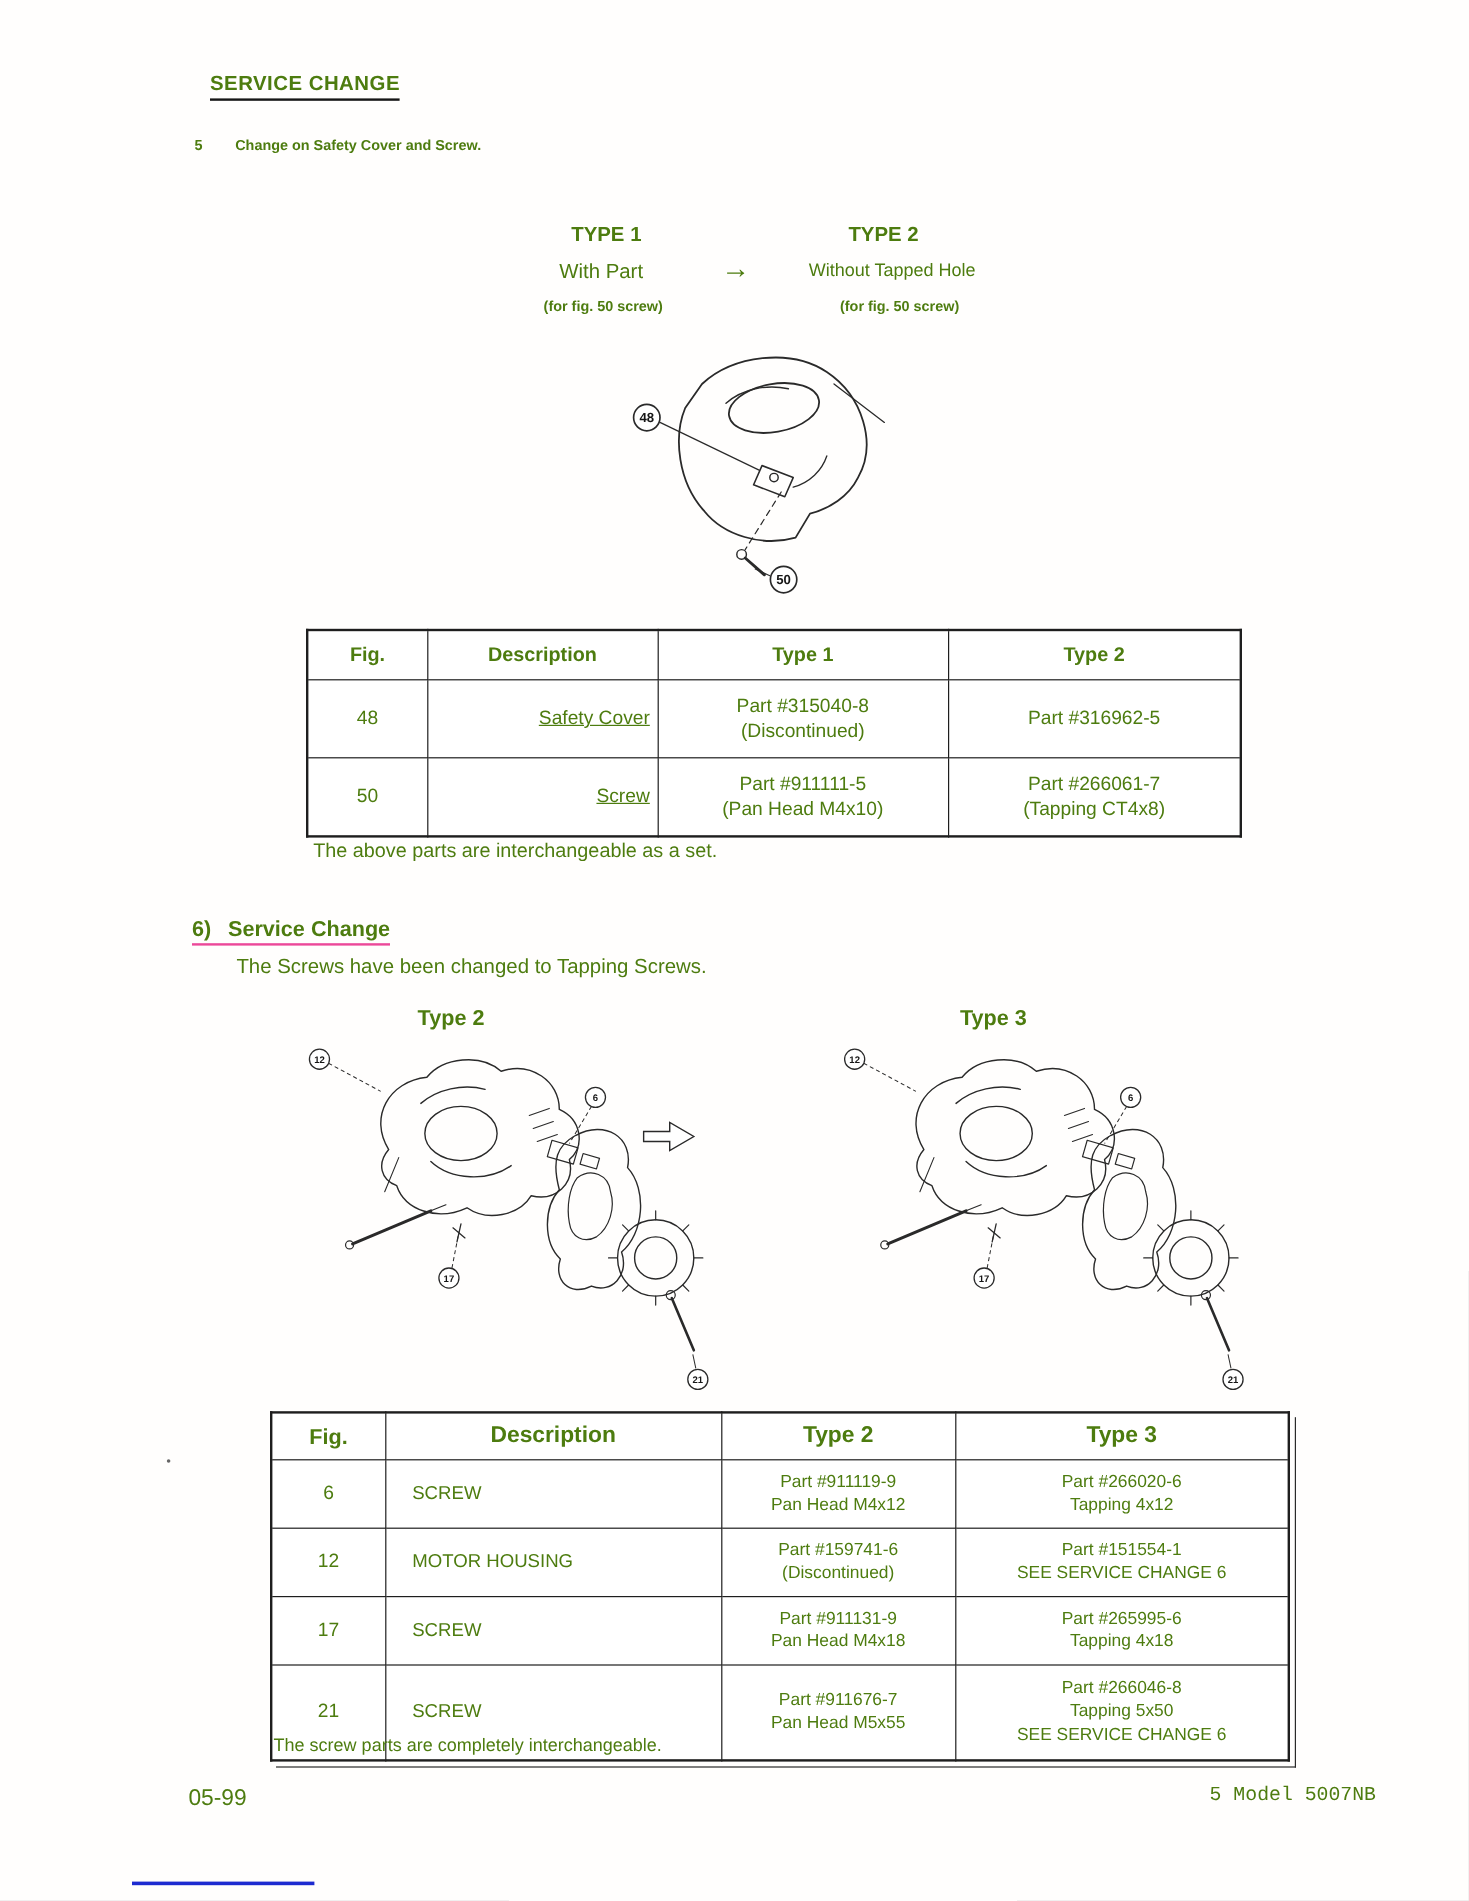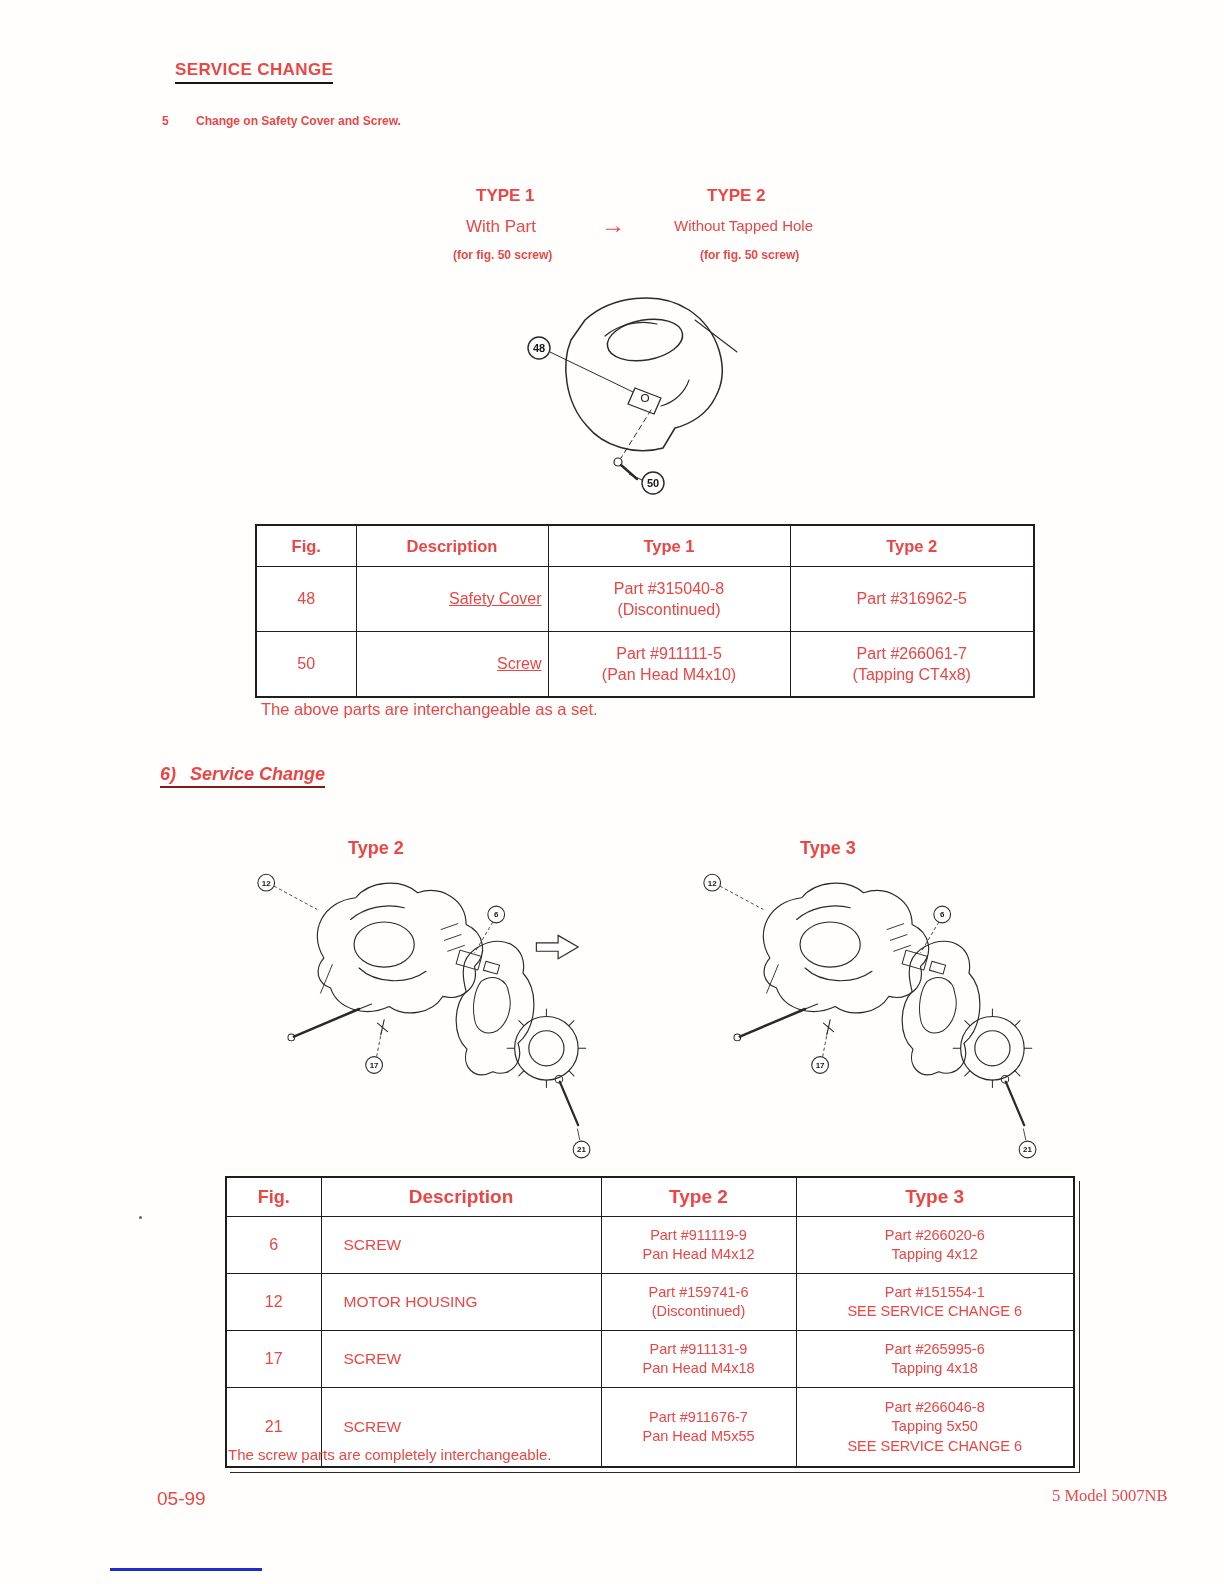--- a/index.html
+++ b/index.html
@@ -1,17 +1,17 @@
 <!DOCTYPE html>
 <html><head>
 <meta charset="utf-8">
 <style>
   html,body{margin:0;padding:0;background:#d9d9d9;}
   .page{position:relative;width:1224px;height:1584px;background:#fffefd;
-        font-family:"Liberation Sans",sans-serif;color:#ef4444;overflow:hidden;margin:0 auto;}
+        font-family:"Liberation Sans",sans-serif;color:#4d7c0f;overflow:hidden;margin:0 auto;}
   .abs{position:absolute;}
 
   .hdr{left:175px;top:60px;font-size:17px;font-weight:bold;letter-spacing:.4px;
        border-bottom:2px solid #161616;padding-bottom:2px;}
 
   .s5head{left:162px;top:114px;font-size:12px;font-weight:bold;}
   .s5head .num{display:inline-block;width:34px;font-weight:bold;}
 
   .cmp-type1{left:476px;top:186px;font-size:17px;font-weight:bold;}
   .cmp-type2{left:707px;top:186px;font-size:17px;font-weight:bold;}
@@ -44,27 +44,27 @@
   .t2{width:848px;border:2.5px solid #1e1e1e;font-size:14.5px;}
   .t2 th{height:34px;font-size:19px;font-weight:bold;}
   .t2 th.figh{font-size:18px;}
   .t2 td.fig{font-size:16px;}
   .t2 td.desc{text-align:left;padding-left:22px;font-size:15.5px;}
   .t2 tr.r-std td{height:52px;}
   .t2 tr.r-tall td{height:74px;}
 
   .note1{left:261px;top:700px;font-size:16.5px;}
   .s6head{left:160px;top:764px;font-size:18px;font-weight:bold;
-          border-bottom:2px solid #7f1d1d;padding-bottom:1px;font-style:italic;}
+          border-bottom:2px solid #ec4899;padding-bottom:1px;}
   .s6head .num{margin-right:14px;}
   .s6sub{left:197px;top:796px;font-size:17px;}
   .note2{left:228px;top:1446px;font-size:15px;}
 
   .foot-l{left:157px;top:1488px;font-size:19px;}
-  .foot-r{left:1008px;top:1486px;font-size:16.5px;font-family:Liberation Serif, serif;margin-left:44px;}
+  .foot-r{left:1008px;top:1486px;font-size:16.5px;font-family:Liberation Mono, monospace;}
   .blue-line{left:110px;top:1568px;width:152px;height:3px;background:#1d2bd0;}
   .artifact-dot{left:139px;top:1216px;width:3px;height:3px;background:#666;border-radius:50%;}
 
   svg .co-t{font-family:"Liberation Sans",sans-serif;font-size:9.5px;font-weight:bold;
             text-anchor:middle;fill:#161616;}
   svg .co-t-lg{font-family:"Liberation Sans",sans-serif;font-size:11px;font-weight:bold;
             text-anchor:middle;fill:#161616;}
 </style>
 </head>
 <body>
@@ -168,20 +168,21 @@
       </tr>
     </tbody>
       </table>
   </div>
 
   <div class="abs note1">The above parts are interchangeable as a set.</div>
 
   <div class="abs s6head">
     <span class="num">6)</span><span>Service Change</span>
   </div>
+  <div class="abs s6sub">The Screws have been changed to Tapping Screws.</div>
 
   <div class="abs d1label">Type 2</div>
   <div class="abs d2label">Type 3</div>
 
   <svg class="abs d1" viewBox="0 0 440 370">
     <use href="#saw-art"></use>
     <path d="M340,100 h26 v-9 l24,14 -24,14 v-9 h-26 z" fill="#fff" stroke="#2a2a2a" stroke-width="1.4"></path>
     <g>
       <line x1="26" y1="32" x2="78" y2="60" stroke="#2a2a2a" stroke-width="1" stroke-dasharray="4,3"></line>
       <circle cx="17" cy="28" r="10" fill="#fff" stroke="#2a2a2a" stroke-width="1.3"></circle>

